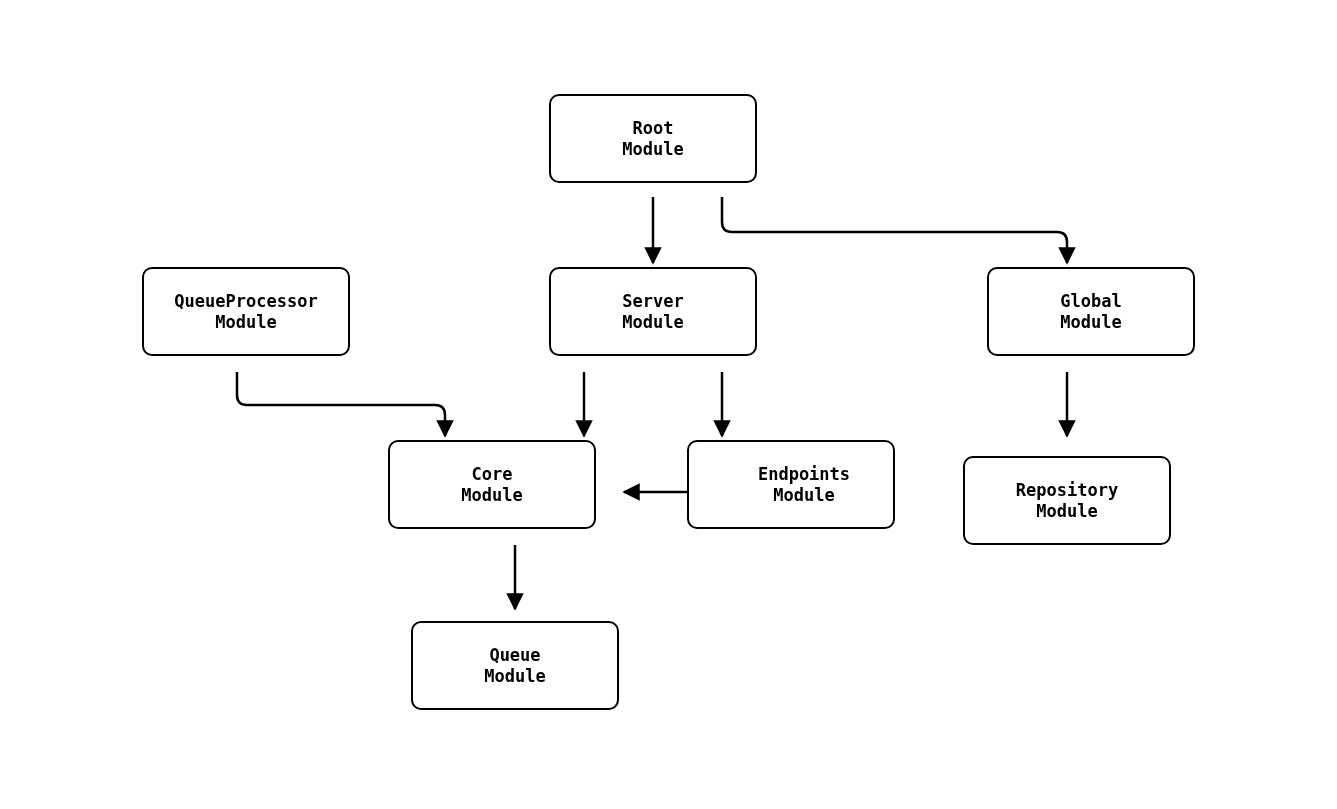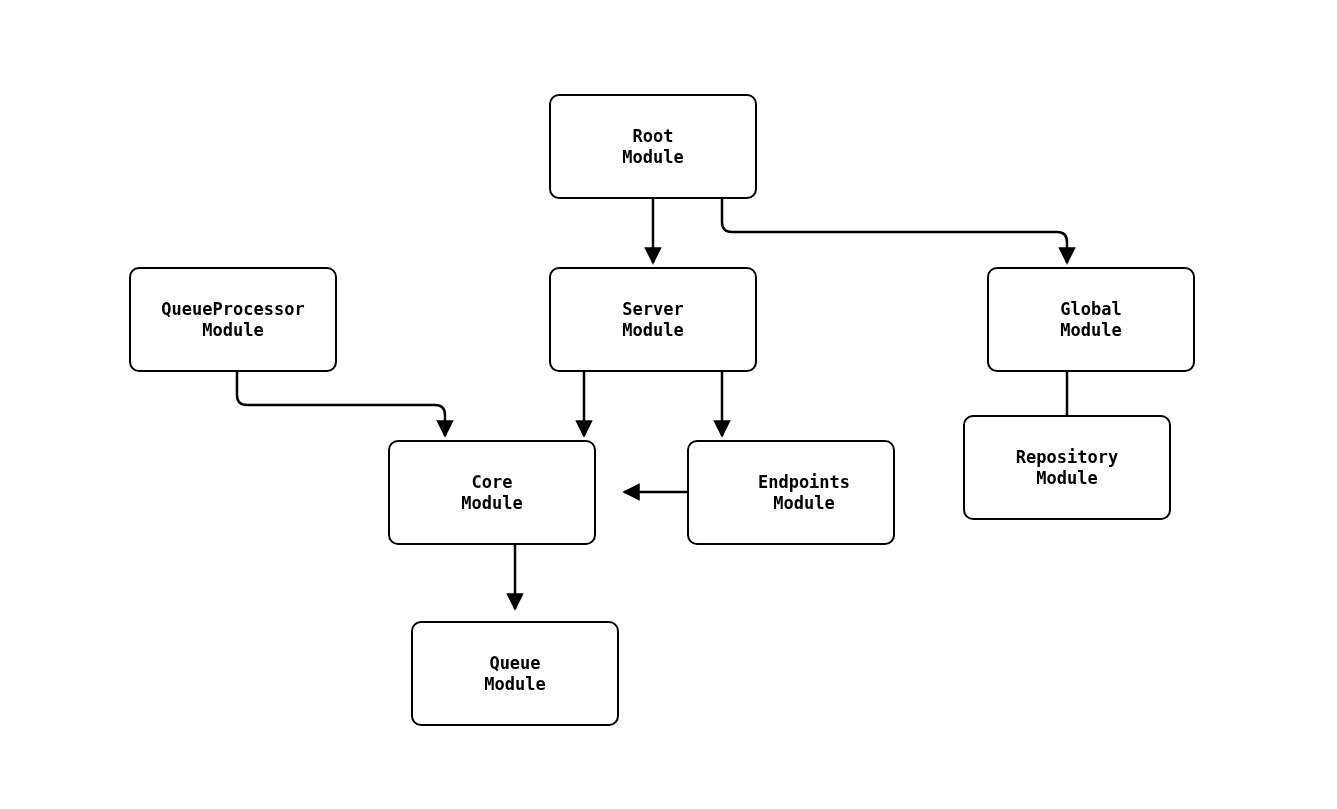--- a/index.html
+++ b/index.html
@@ -25,45 +25,45 @@
     height: 809px;
   }
   .edges-layer path.edge {
     fill: none;
     stroke: #000000;
     stroke-width: 2.5;
   }
   .node {
     position: absolute;
     width: 208px;
-    height: 105px;
+    height: 89px;
     box-sizing: border-box;
     background: #ffffff;
     border: 2.5px solid #000000;
     border-radius: 10px;
     display: flex;
     align-items: center;
     justify-content: center;
     text-align: center;
   }
   .node .label {
     font-family: "DejaVu Sans Mono", monospace;
     font-weight: bold;
     font-size: 17px;
     line-height: 21px;
     color: #000000;
     white-space: pre-line;
   }
   .node-root           { left: 549px; top:  94px; }
-  .node-queueprocessor { left: 129px; top: 267px; }
+  .node-queueprocessor { left: 142px; top: 267px; }
   .node-server         { left: 549px; top: 267px; text-align: center; }
   .node-global         { left: 963px; top: 267px; margin-left: 24px; }
   .node-core           { left: 388px; top: 440px; }
   .node-endpoints      { left: 687px; top: 440px; padding-left: 26px; }
-  .node-repository     { left: 963px; top: 415px; }
+  .node-repository     { left: 963px; top: 456px; }
   .node-queue          { left: 411px; top: 613px; margin-top: 8px; }
 </style>
 </head>
 <body>
 
 <div class="canvas">
 
   <svg class="edges-layer" width="1337" height="809" viewBox="0 0 1337 809" xmlns="http://www.w3.org/2000/svg">
     <defs>
       <marker id="arrowhead" viewBox="0 0 10 10" refX="9" refY="5" markerWidth="7" markerHeight="7" orient="auto-start-reverse" markerUnits="strokeWidth">

